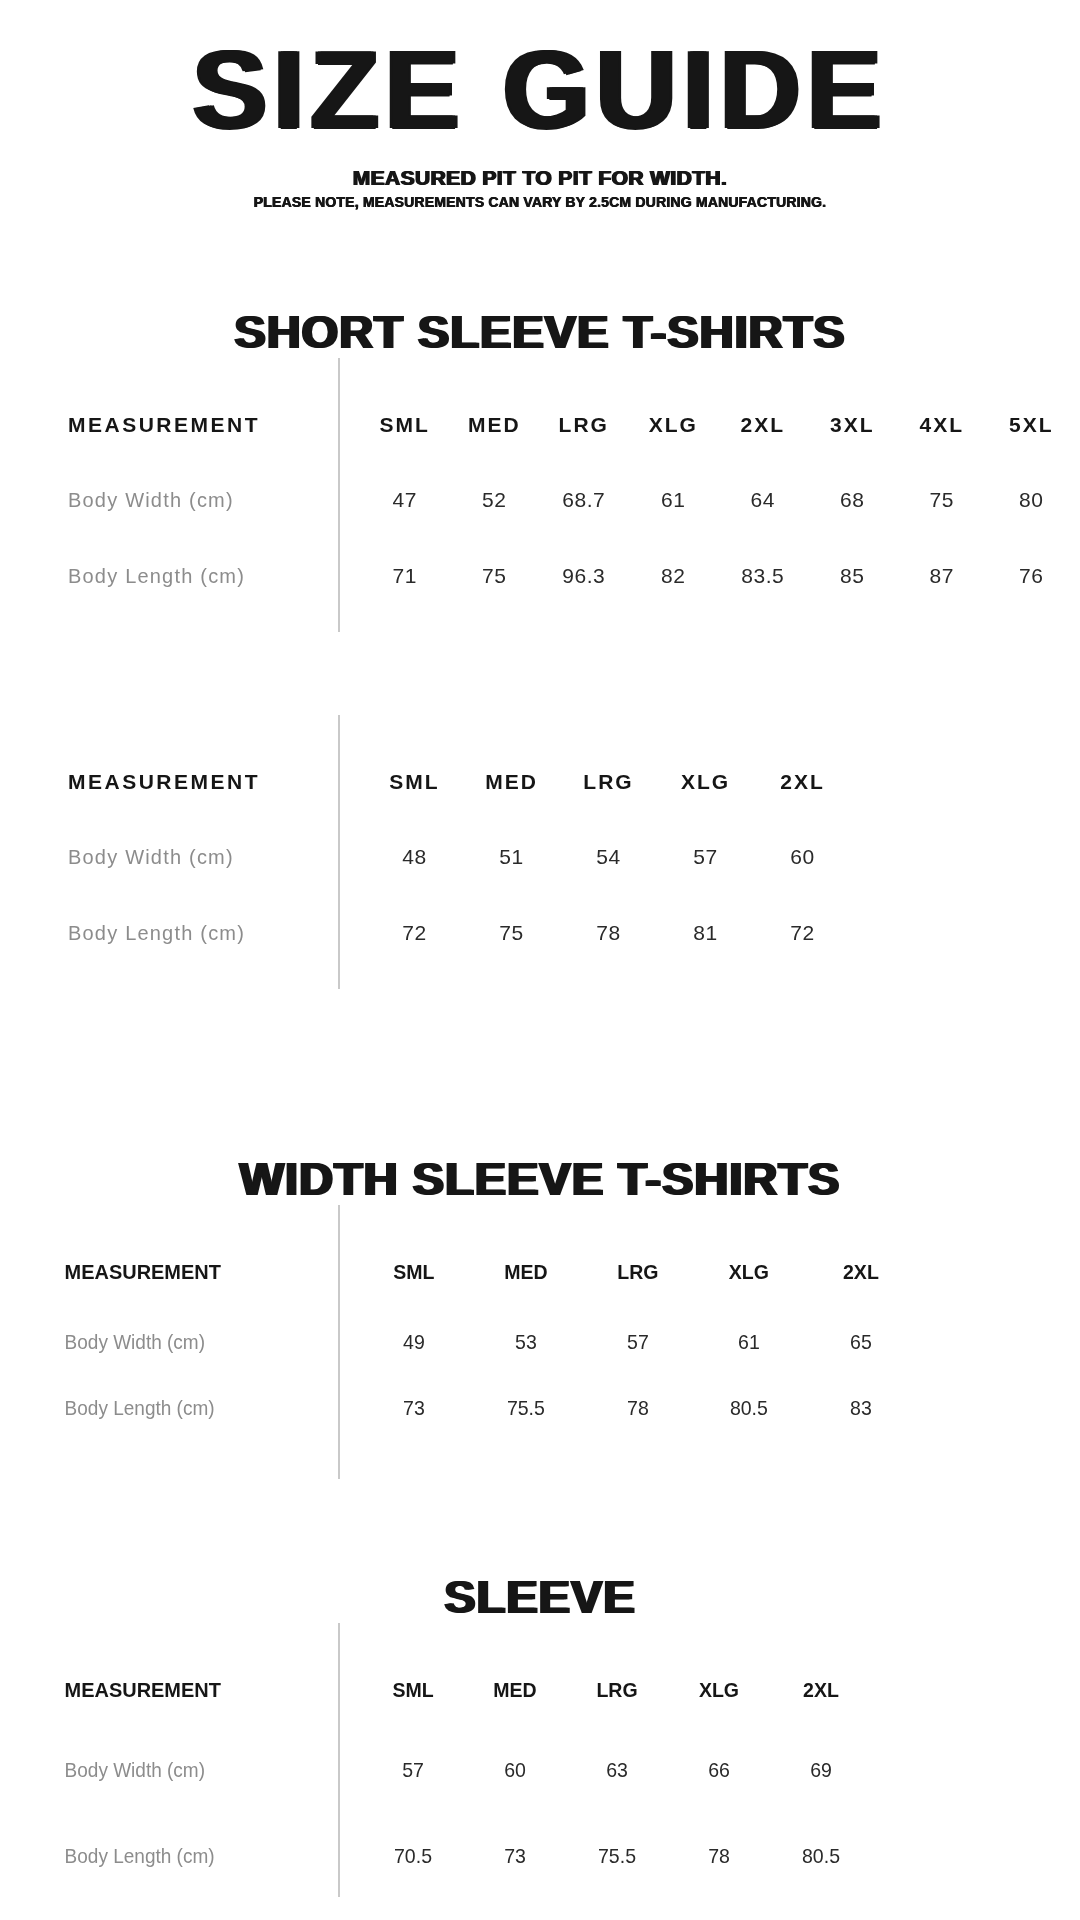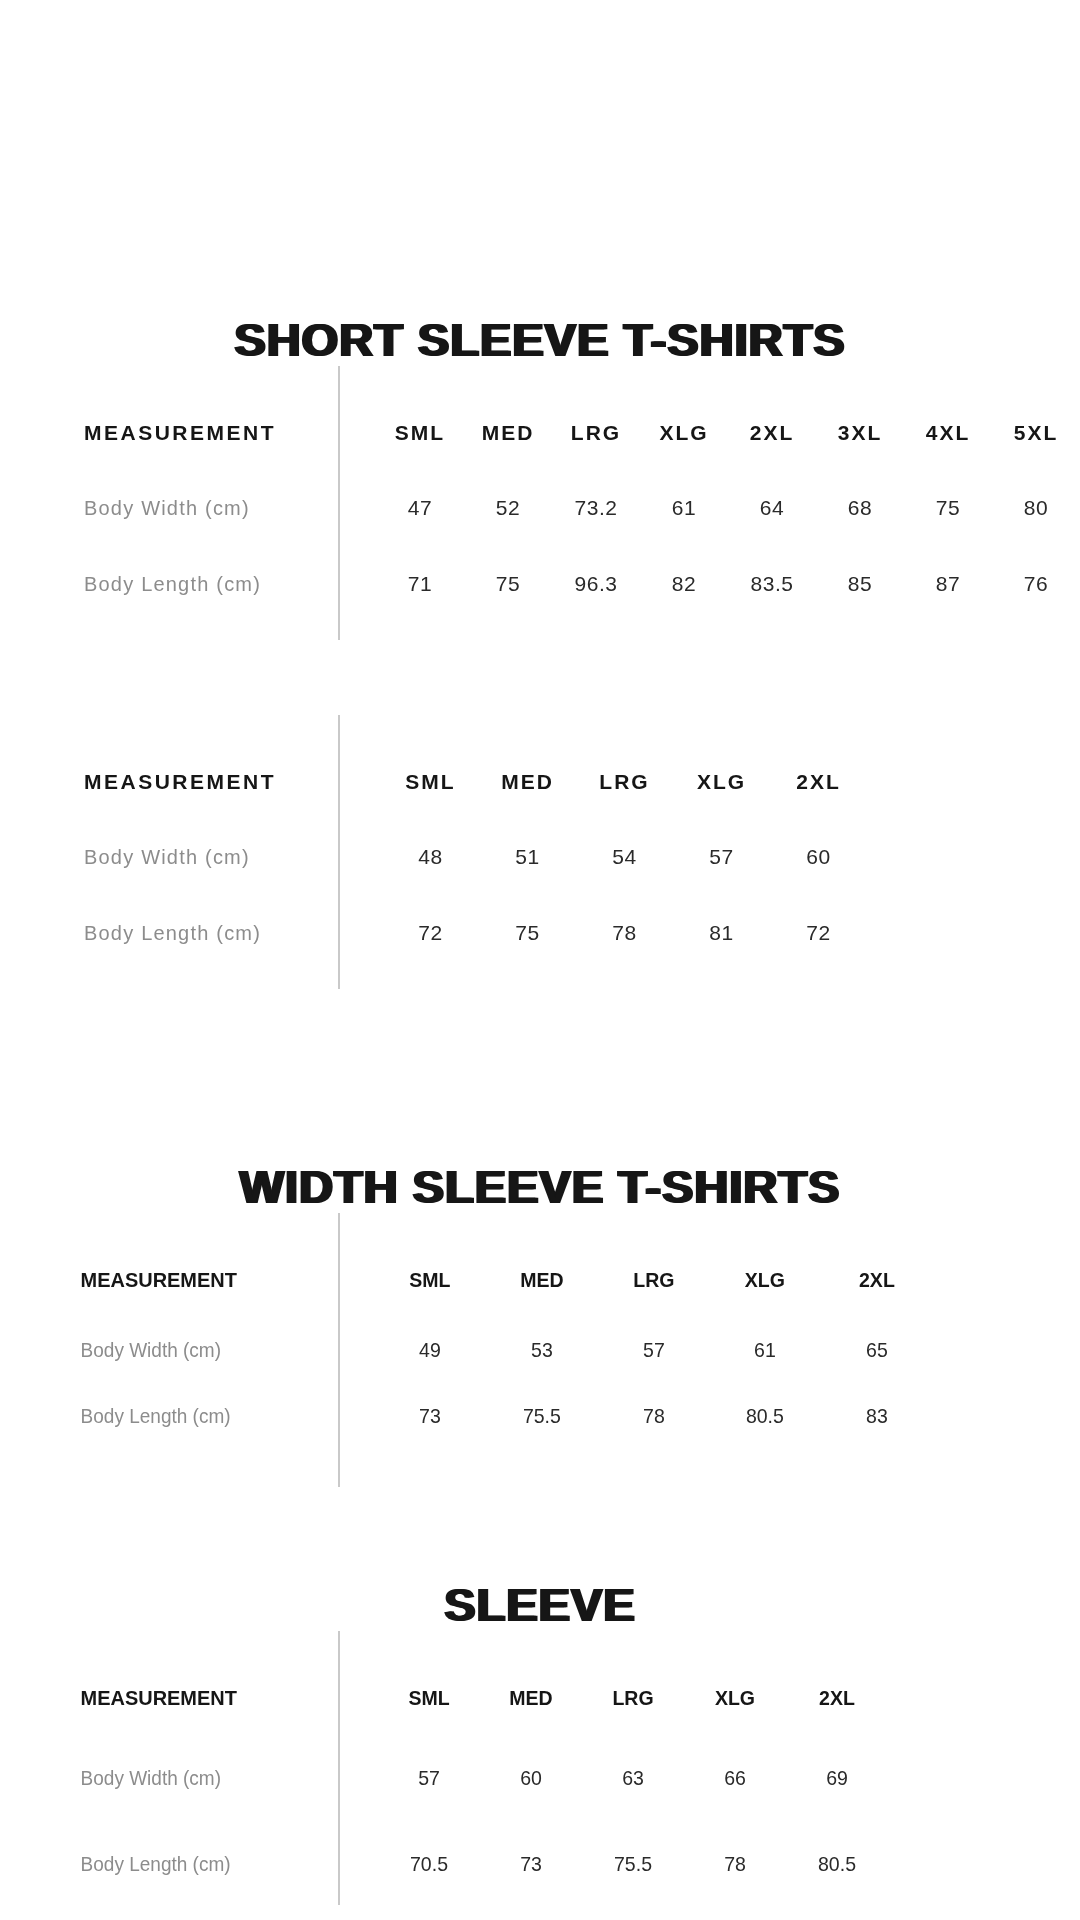--- a/index.html
+++ b/index.html
@@ -23,28 +23,28 @@
   }
   .note{
     margin-top:4px;font-size:14px;font-weight:700;letter-spacing:.2px;
     text-shadow:.4px 0 currentColor,-.4px 0 currentColor;
   }
 
   
   .section{position:absolute;left:0;width:1080px;}
   .s1{top:306px}.s2{top:715px}.s3{top:1153px}.s4{top:1571px}
   .section h2{
-    margin:8px;height:52px;line-height:52px;text-align:center;
+    margin:0;height:52px;line-height:52px;text-align:center;
     font-size:47px;font-weight:700;letter-spacing:1px;
     text-shadow:1.6px 0 currentColor,-1.6px 0 currentColor;
     white-space:nowrap;
   }
 
   
-  .sizetable{position:relative;margin-top:28px;padding-top:12px;padding-left:16px;}
+  .sizetable{position:relative;margin-top:28px;padding-top:12px;}
   .vline{
     position:absolute;left:338px;top:-28px;height:274px;width:2px;
     background:#c9c9c9;
   }
   .row{display:flex;align-items:center;}
   .thead{height:54px;margin-bottom:10px;}
   .trow{height:76px;}
   .s3 .trow{height:66px;}
   .s4 .trow{height:86px;}
 
@@ -68,20 +68,25 @@
   .cond .trow .cell.label,
   .cond .cells .cell{letter-spacing:0;}
   .cond .cell.label{transform:scaleX(.95);transform-origin:left center;}
   .cond .cells .cell{transform:scaleX(.93);}
 </style>
 </head>
 <body>
 
 <div id="page">
 
+  <div class="header">
+    <div class="title">SIZE GUIDE</div>
+    <div class="subtitle">MEASURED PIT TO PIT FOR WIDTH.</div>
+    <div class="note">PLEASE NOTE, MEASUREMENTS CAN VARY BY 2.5CM DURING MANUFACTURING.</div>
+  </div>
 
   <div class="section s1">
     <h2>SHORT SLEEVE T-SHIRTS</h2>
     <div class="sizetable">
       <div class="vline"></div>
       <div class="row thead">
         <div class="cell label">MEASUREMENT</div>
         <div class="cells">
             <span class="cell">SML</span>
             <span class="cell">MED</span>
@@ -91,21 +96,21 @@
             <span class="cell">3XL</span>
             <span class="cell">4XL</span>
             <span class="cell">5XL</span>
           </div>
       </div>
       <div class="row trow">
         <div class="cell label">Body Width (cm)</div>
         <div class="cells">
             <span class="cell">47</span>
             <span class="cell">52</span>
-            <span class="cell">73.2</span>
+            <span class="cell">68.7</span>
             <span class="cell">61</span>
             <span class="cell">64</span>
             <span class="cell">68</span>
             <span class="cell">75</span>
             <span class="cell">80</span>
           </div>
       </div>
       <div class="row trow">
         <div class="cell label">Body Length (cm)</div>
         <div class="cells">

